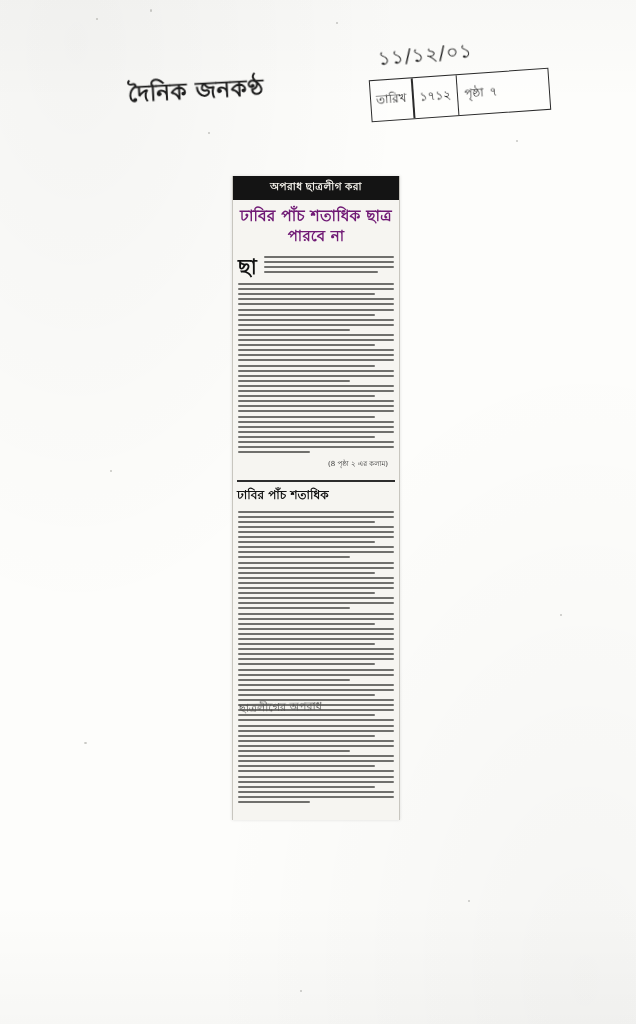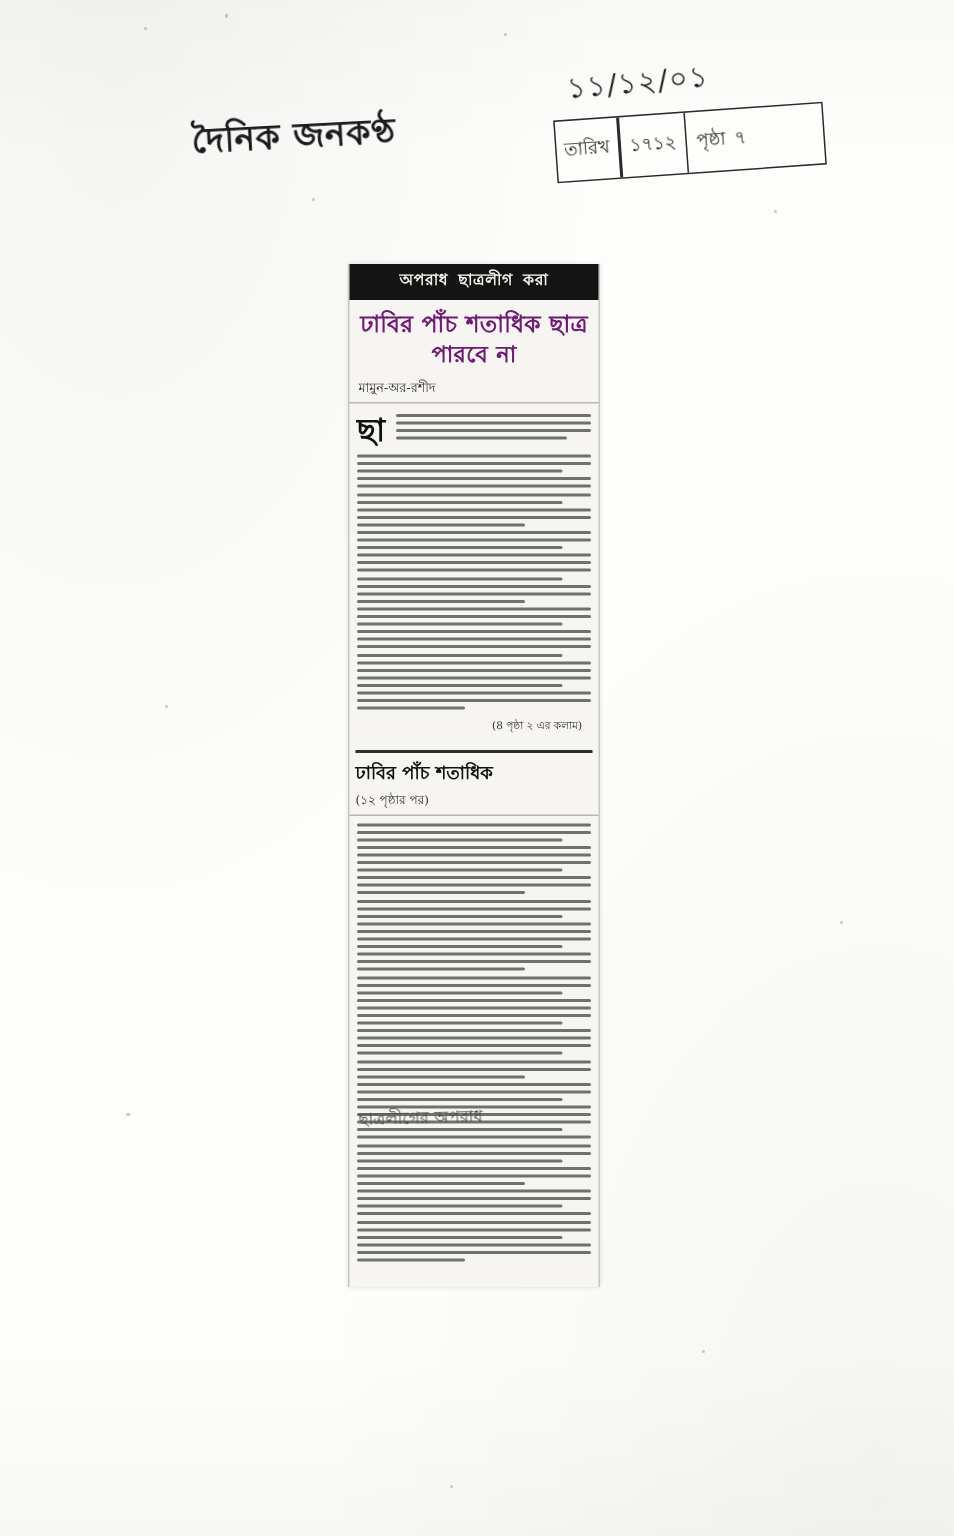--- a/index.html
+++ b/index.html
@@ -110,21 +110,21 @@
     border-left: 1px solid #c8c6bf;
     border-right: 1px solid #c8c6bf;
     box-shadow: 0 0 3px rgba(0,0,0,0.12);
     padding-bottom: 10px;
   }
 
   
   #kicker {
     background: #141414;
     color: #f3f1ea;
-    font-family: Liberation Mono, monospace;
+    font-family: Liberation Serif, serif;
     font-weight: bold;
     font-size: 10.5px;
     text-align: center;
     padding: 3px 2px 4px;
     letter-spacing: .4px;
     filter: blur(0.2px);
   }
 
   
   #headline {
@@ -264,21 +264,20 @@
 
   <div id="clipping">
 
     <div id="kicker">অপরাধ ছাত্রলীগ করা</div>
 
     <div id="headline">
       <span class="hl-line">ঢাবির পাঁচ শতাধিক ছাত্র</span>
       <span class="hl-line">পারবে না</span>
     </div>
 
-    <div id="byline">মামুন-অর-রশীদ</div>
 
     <div class="bodyblock">
       <div class="dropcap-row">
         <div class="dropcap">ছা</div>
         <div class="dropcap-lines">
           <div class="line"></div>
           <div class="line"></div>
           <div class="line"></div>
           <div class="line mid"></div>
         </div>
@@ -315,21 +314,20 @@
       <div class="line"></div>
       <div class="line mid"></div>
       <div class="line"></div>
       <div class="line"></div>
       <div class="line xshort"></div>
       <div class="credit">(8 পৃষ্ঠা ২ এর কলাম)</div>
     </div>
 
     <div id="sub-rule"></div>
     <div id="subhead">ঢাবির পাঁচ শতাধিক</div>
-    <div id="sub-contd">(১২ পৃষ্ঠার পর)</div>
 
     <div class="bodyblock" style="position:relative;">
       <div class="line"></div>
       <div class="line"></div>
       <div class="line mid"></div>
       <div class="line"></div>
       <div class="line"></div>
       <div class="line"></div>
       <div class="line mid"></div>
       <div class="line"></div>

